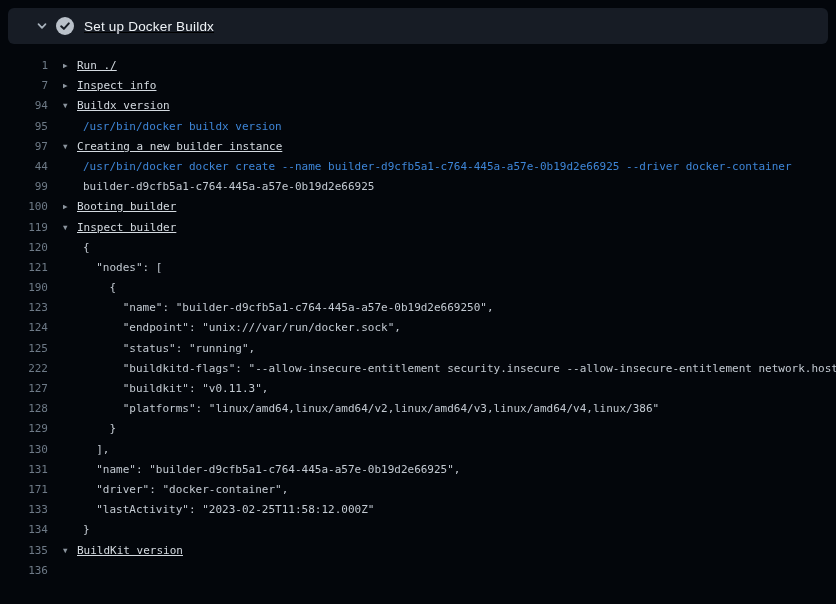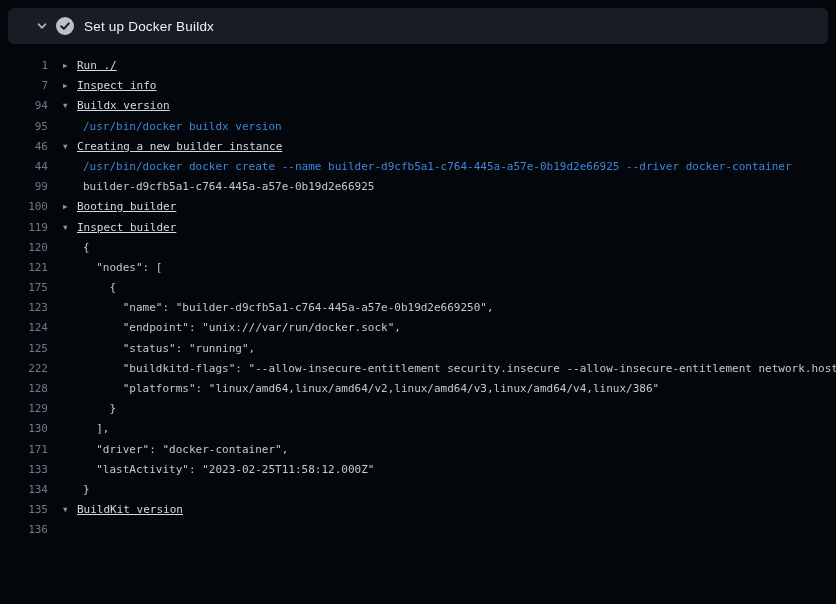--- a/index.html
+++ b/index.html
@@ -5,21 +5,21 @@
   * { margin:0; padding:0; box-sizing:border-box; }
   html,body { width:836px; height:604px; overflow:hidden; }
   body { background:#03060b; font-family:"DejaVu Sans Mono", monospace; }
 
   .screen { position:relative; width:836px; height:604px; background:#03060b; overflow:hidden; }
 
   
   .step-header {
     position:absolute; top:8px; left:8px; right:8px; height:36px;
     background:#171c25; border-radius:6px;
-    display:flex; align-items:center; cursor:pointer;
+    display:flex; align-items:center; cursor:pointer;text-decoration:underline;
   }
   .chev { margin-left:28px; display:flex; align-items:center; }
   .check { margin-left:8px; display:flex; align-items:center; }
   .step-title {
     margin-left:10px; color:#eef2f6;
     font-family:"Liberation Sans", sans-serif;
     font-size:13.5px; font-weight:500; letter-spacing:.2px;
   }
 
   
@@ -86,21 +86,21 @@
     <div class="row">
       <span class="ln">95</span>
       <span class="content">
         
         <span class="txt indent cmd">/usr/bin/docker buildx version</span>
       </span>
     </div>
 
 
     <div class="row">
-      <span class="ln">46</span>
+      <span class="ln">97</span>
       <span class="content">
         <span class="arrow">▼</span>
         <span class="txt group-title">Creating a new builder instance</span>
       </span>
     </div>
 
     <div class="row">
       <span class="ln">44</span>
       <span class="content">
         
@@ -142,21 +142,21 @@
 
     <div class="row">
       <span class="ln">121</span>
       <span class="content">
         
         <span class="txt indent">  "nodes": [</span>
       </span>
     </div>
 
     <div class="row">
-      <span class="ln">175</span>
+      <span class="ln">190</span>
       <span class="content">
         
         <span class="txt indent">    {</span>
       </span>
     </div>
 
     <div class="row">
       <span class="ln">123</span>
       <span class="content">
         
@@ -181,20 +181,27 @@
     </div>
 
     <div class="row">
       <span class="ln">222</span>
       <span class="content">
         
         <span class="txt indent">      "buildkitd-flags": "--allow-insecure-entitlement security.insecure --allow-insecure-entitlement network.host",</span>
       </span>
     </div>
 
+    <div class="row">
+      <span class="ln">127</span>
+      <span class="content">
+        
+        <span class="txt indent">      "buildkit": "v0.11.3",</span>
+      </span>
+    </div>
 
     <div class="row">
       <span class="ln">128</span>
       <span class="content">
         
         <span class="txt indent">      "platforms": "linux/amd64,linux/amd64/v2,linux/amd64/v3,linux/amd64/v4,linux/386"</span>
       </span>
     </div>
 
     <div class="row">
@@ -206,20 +213,27 @@
     </div>
 
     <div class="row">
       <span class="ln">130</span>
       <span class="content">
         
         <span class="txt indent">  ],</span>
       </span>
     </div>
 
+    <div class="row">
+      <span class="ln">131</span>
+      <span class="content">
+        
+        <span class="txt indent">  "name": "builder-d9cfb5a1-c764-445a-a57e-0b19d2e66925",</span>
+      </span>
+    </div>
 
     <div class="row">
       <span class="ln">171</span>
       <span class="content">
         
         <span class="txt indent">  "driver": "docker-container",</span>
       </span>
     </div>
 
     <div class="row">

